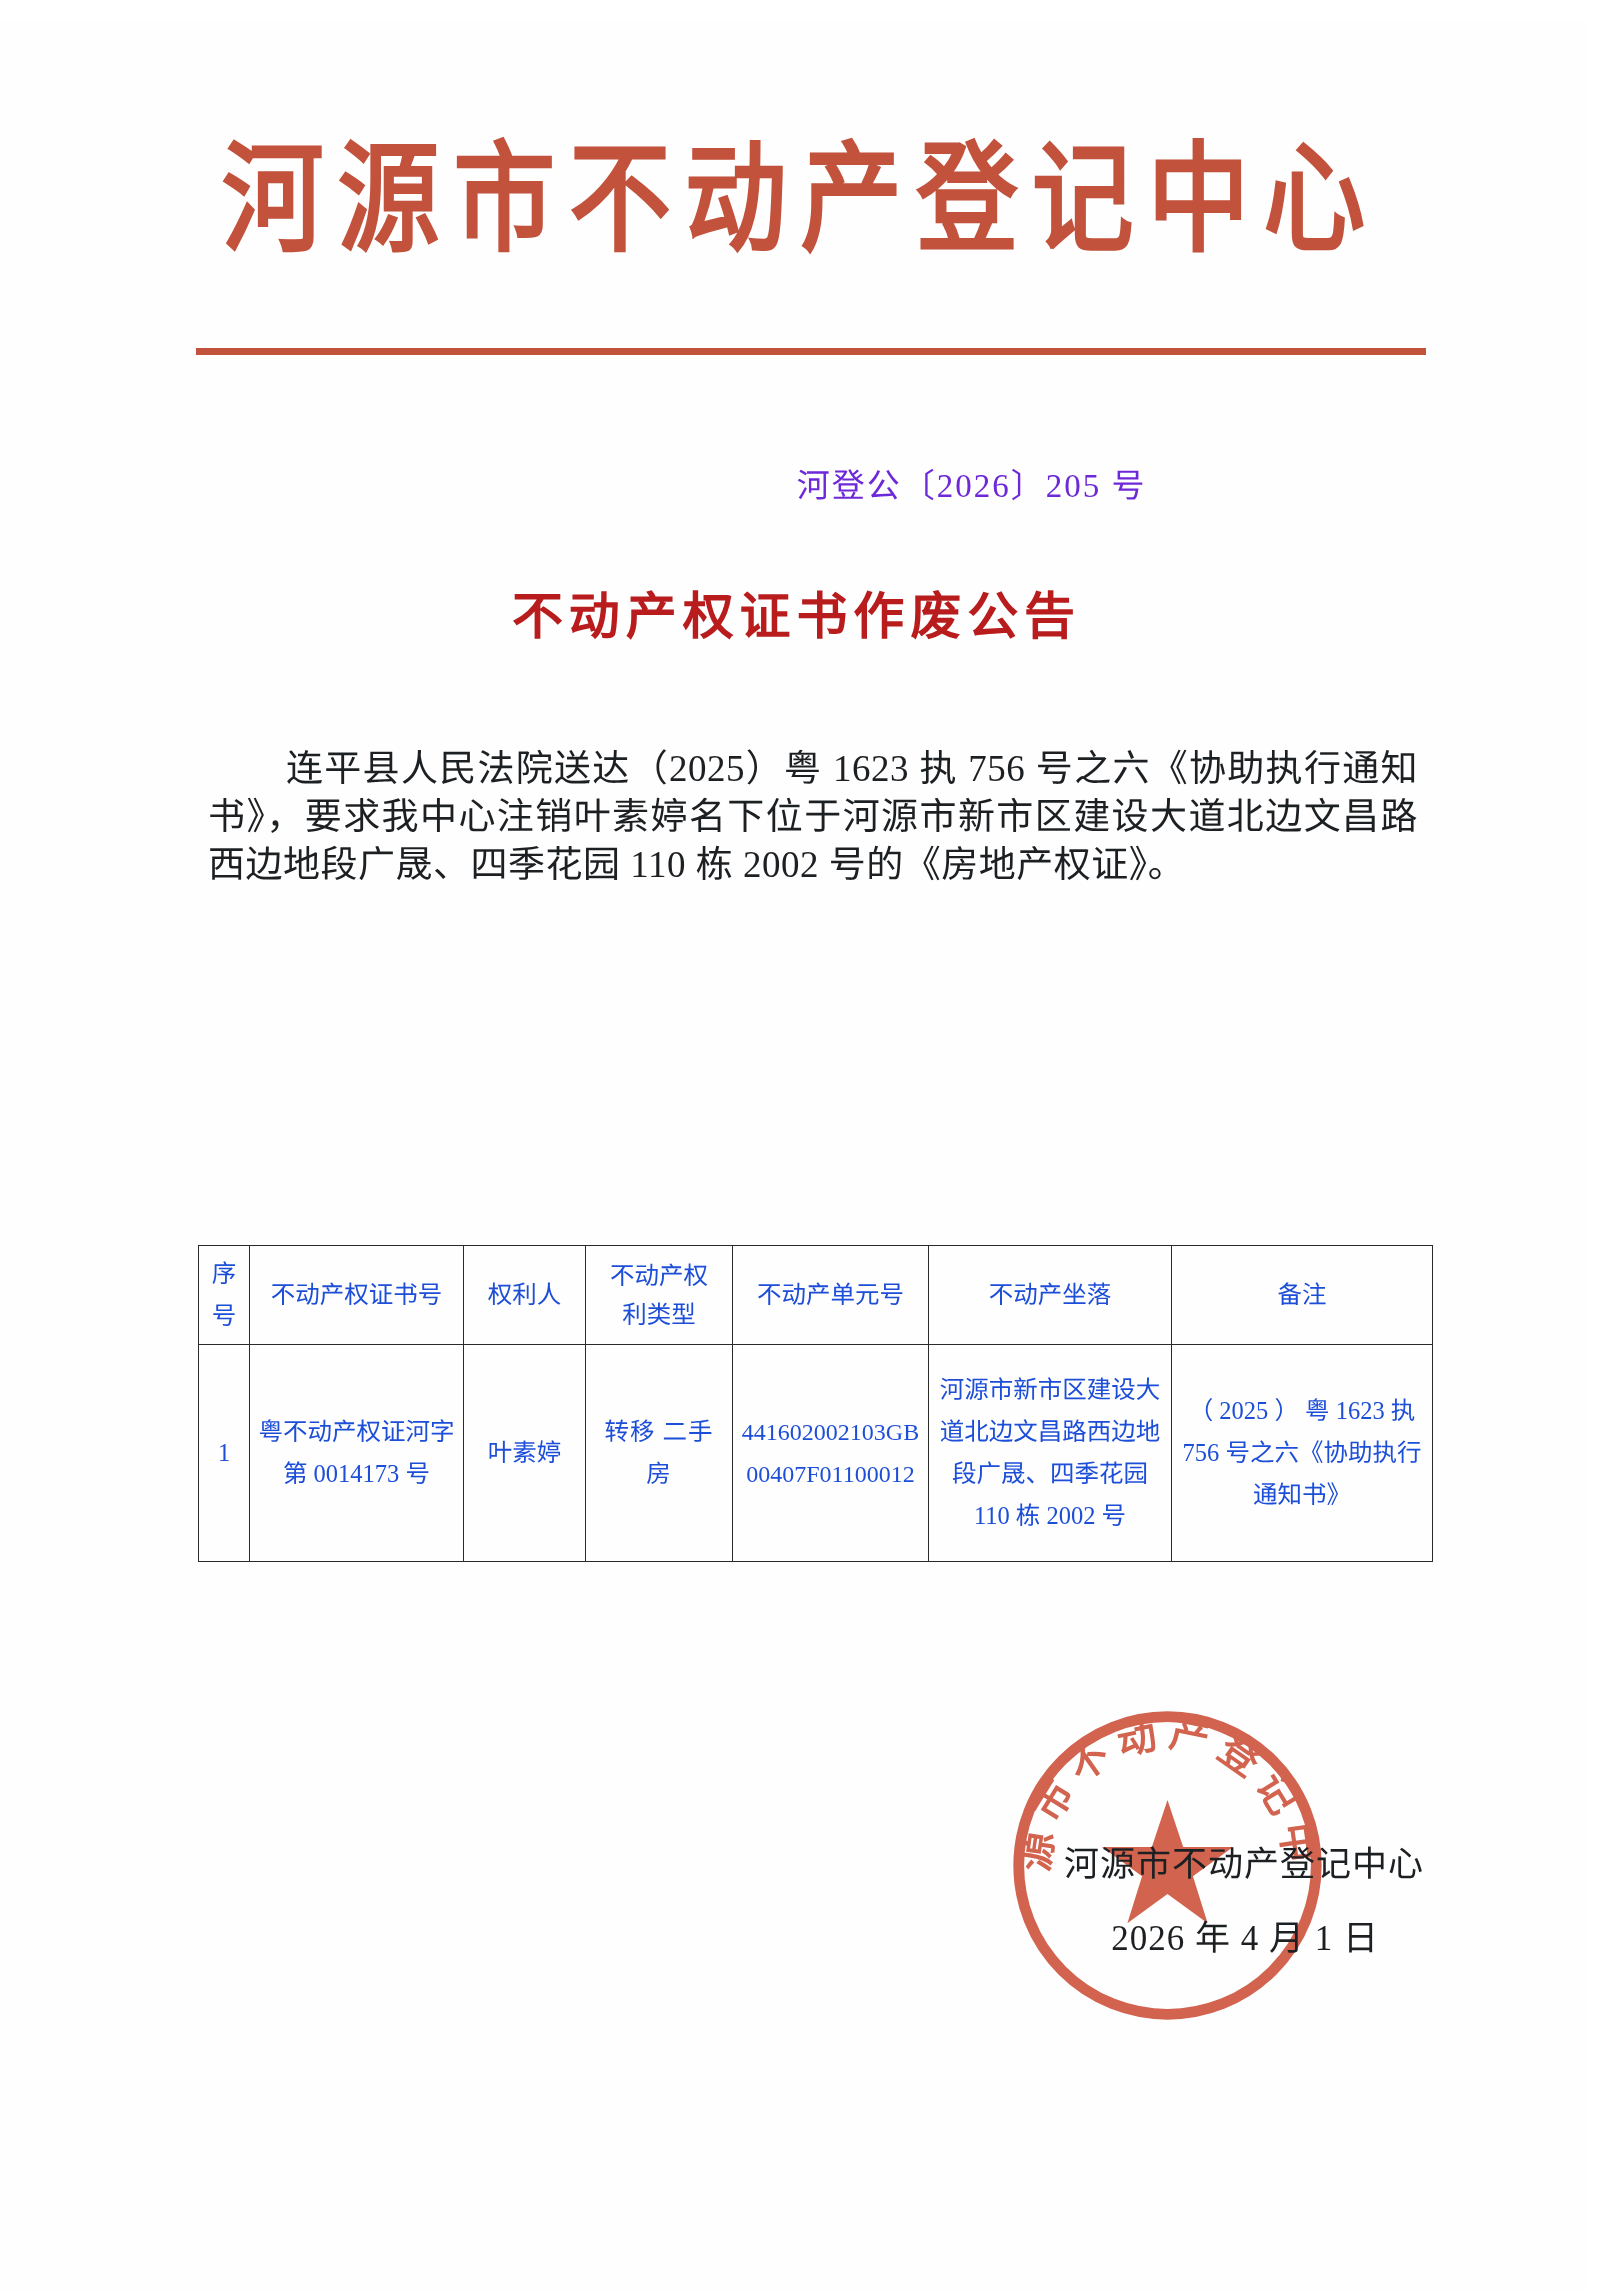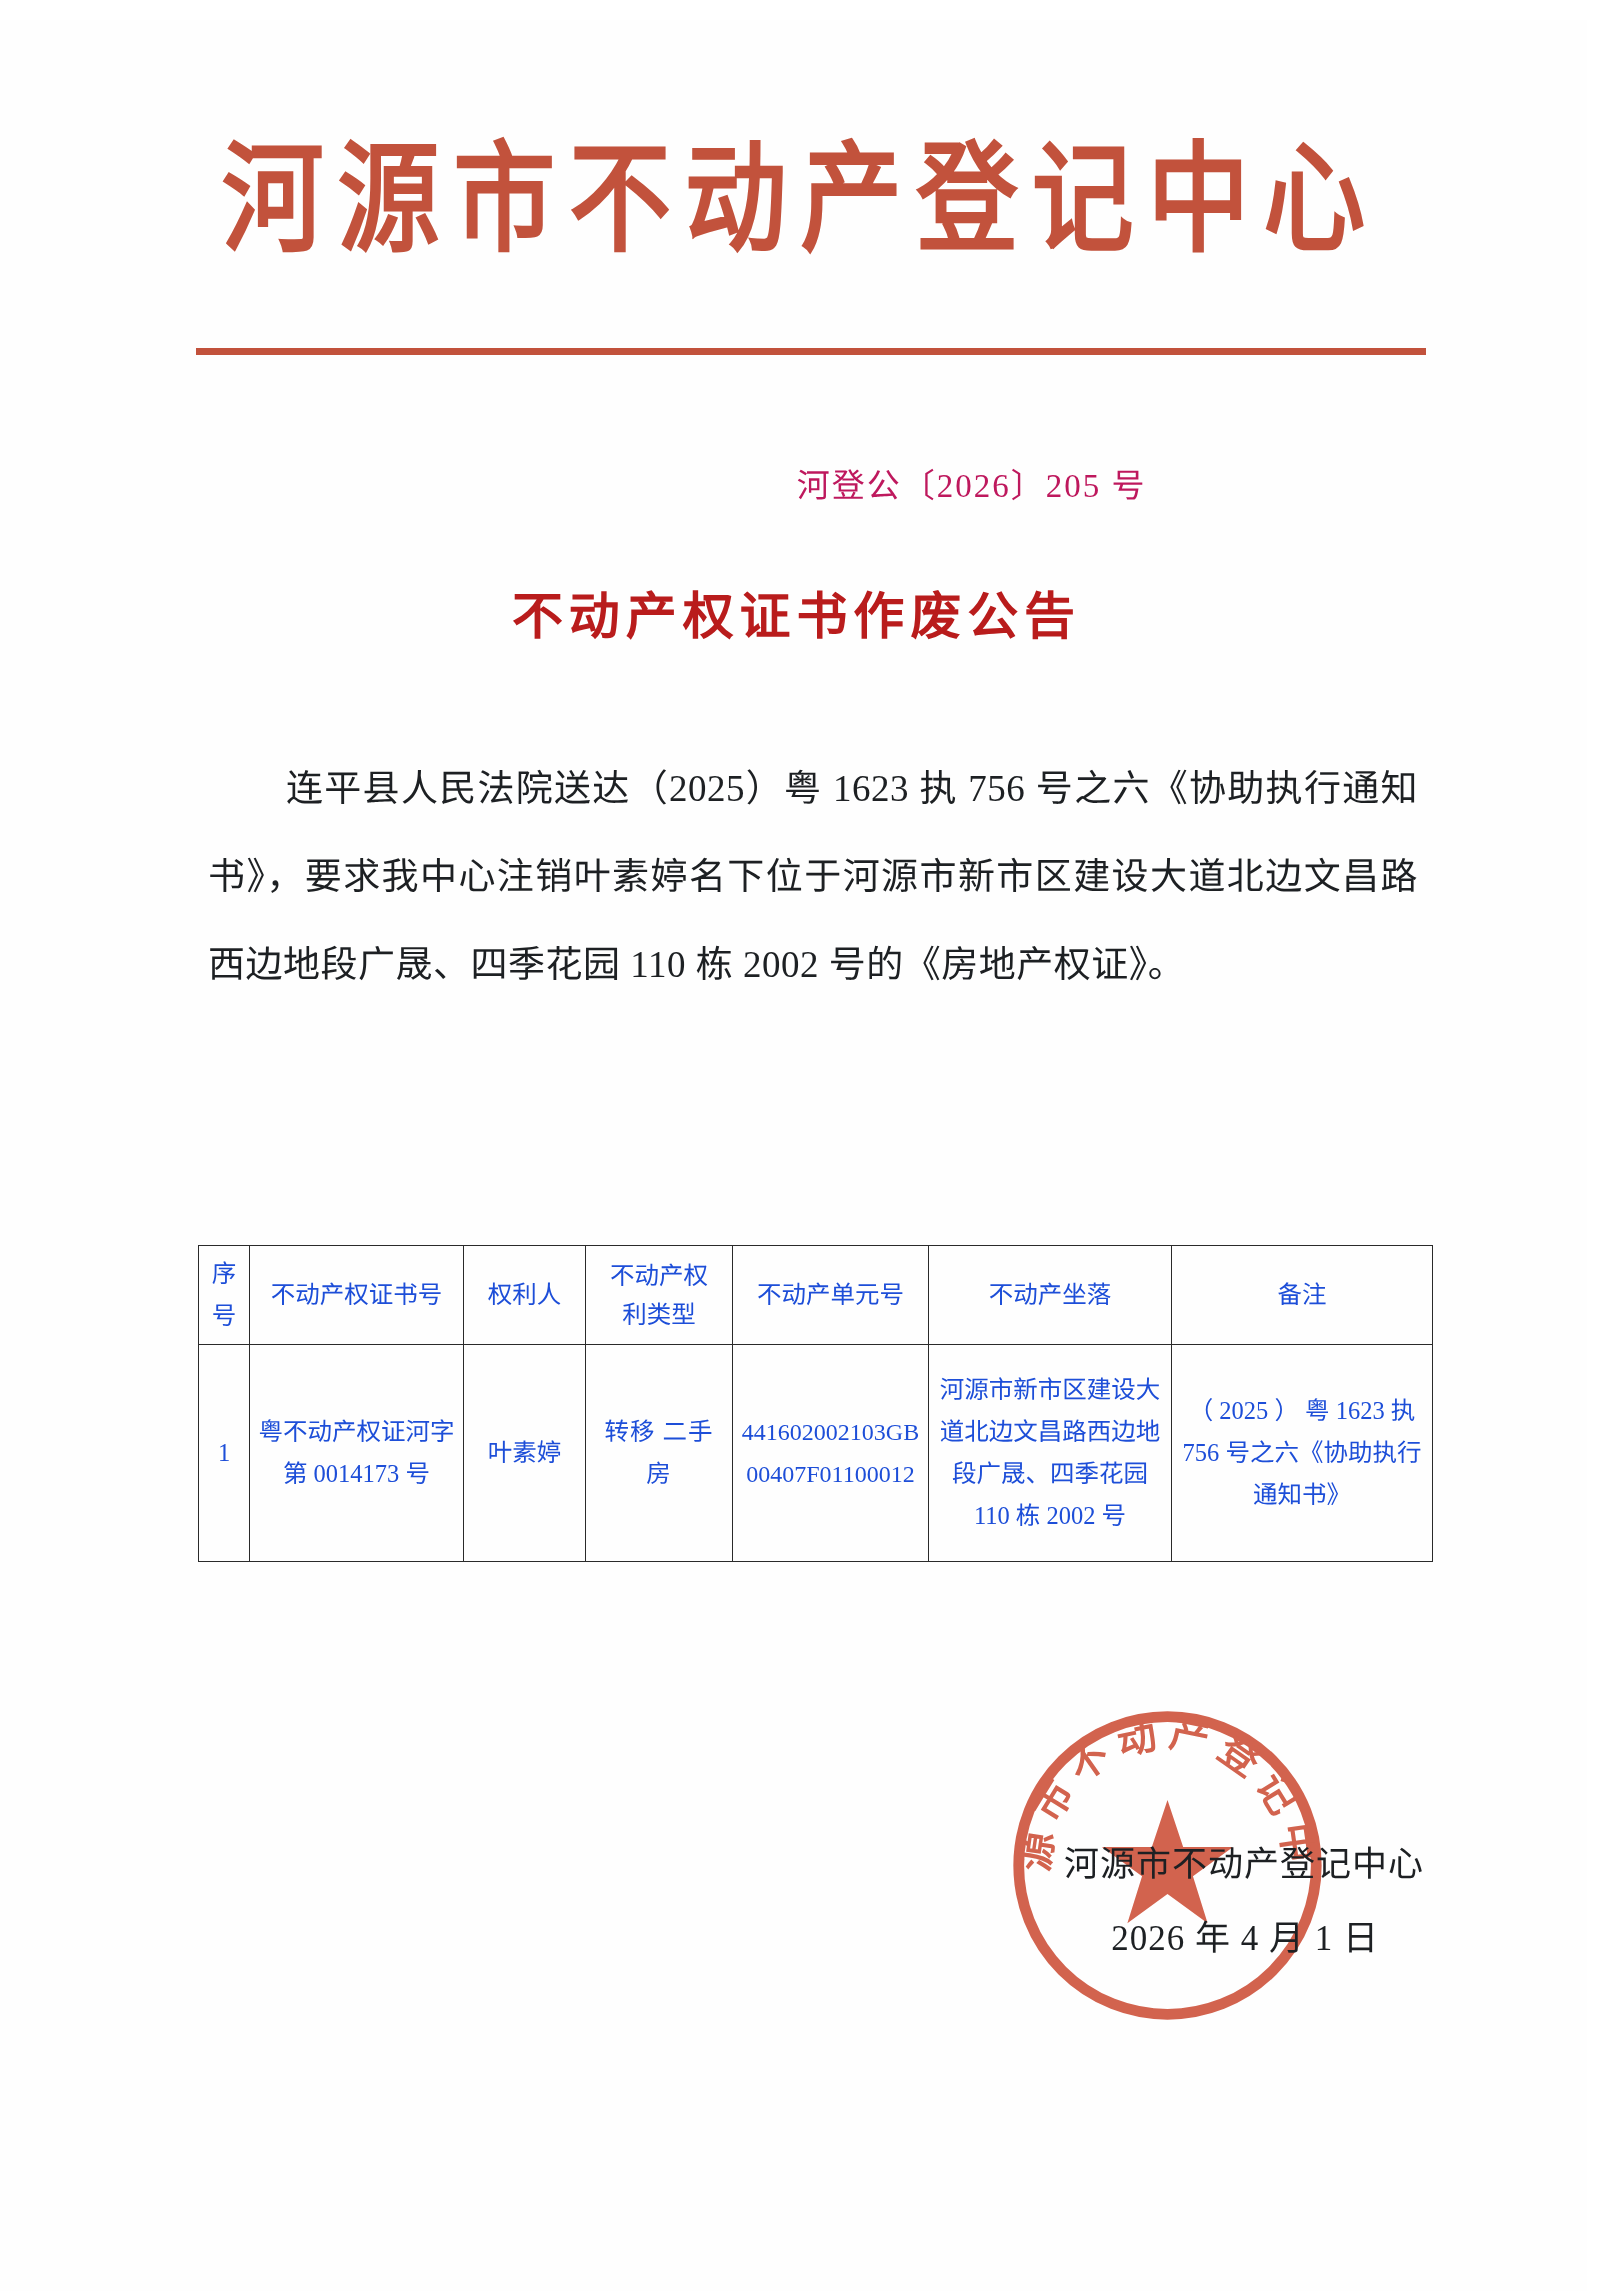--- a/index.html
+++ b/index.html
@@ -53,21 +53,21 @@
 
   
   .doc-number {
     position: absolute;
     top: 439px;
     left: 0;
     width: 1620px;
     text-align: center;
     font-size: 33px;
     letter-spacing: 2px;
-    color: #be185d;
+    color: #6d28d9;
     padding-left: 323px;
     box-sizing: border-box;
   }
 
   
   .doc-title {
     position: absolute;
     top: 555px;
     left: 0;
     width: 100%;
@@ -79,21 +79,21 @@
     text-indent: 5.9px;
   }
 
   
   .body-text {
     position: absolute;
     top: 725px;
     left: 208px;
     width: 1210px;
     font-size: 37px;
-    line-height: 88px;
+    line-height: 48px;
     color: #1d2023;
     letter-spacing: 0.5px;
   }
   .body-para {
     margin: 0 0 2px 0;
     text-indent: 78px;
     text-align: justify;
     text-justify: inter-ideograph;
   }
 

